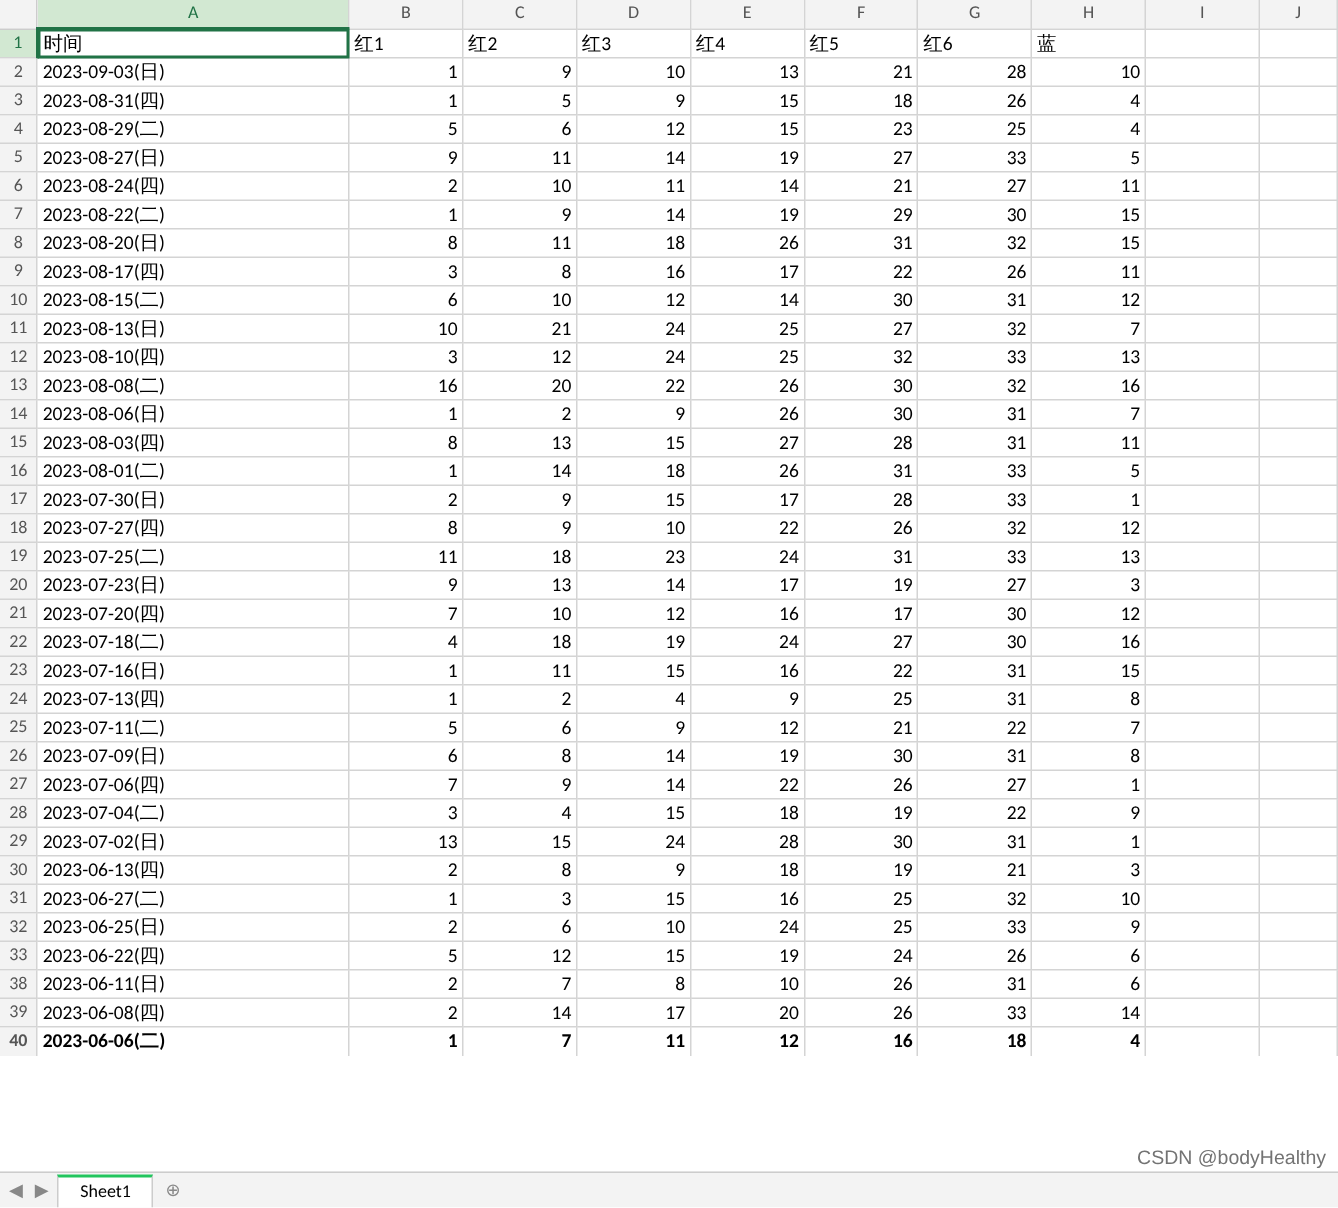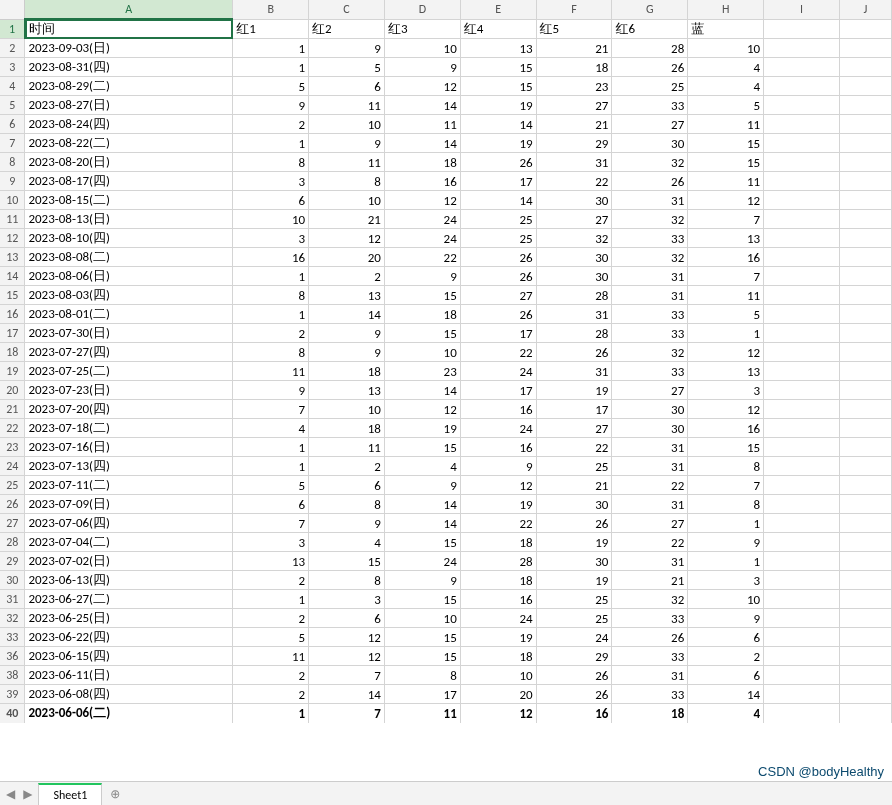--- a/index.html
+++ b/index.html
@@ -109,21 +109,21 @@
     }
     .add-tab {
       padding: 0 8px;
       color: #888;
       cursor: pointer;
     }
     .watermark {
       position: absolute;
       bottom: 26px;
       right: 8px;
-      color: #0c4a6e;
+      color: #737373;
       font-size: 13px;
       font-family: Arial, sans-serif;
       pointer-events: none;
     }
     tbody tr:last-child td, tbody tr:last-child th {
       border-bottom: none;
       font-weight: bold;
     }
   </style>
 </head>
@@ -584,33 +584,20 @@
             <td class="cell-num">12</td>
             <td class="cell-num">15</td>
             <td class="cell-num">19</td>
             <td class="cell-num">24</td>
             <td class="cell-num">26</td>
             <td class="cell-num">6</td>
             <td class="cell-text"></td>
             <td class="cell-text"></td>
           </tr>
           <tr>
-            <th class="row-header">36</th>
-            <td class="cell-text">2023-06-15(四)</td>
-            <td class="cell-num">11</td>
-            <td class="cell-num">12</td>
-            <td class="cell-num">15</td>
-            <td class="cell-num">18</td>
-            <td class="cell-num">29</td>
-            <td class="cell-num">33</td>
-            <td class="cell-num">2</td>
-            <td class="cell-text"></td>
-            <td class="cell-text"></td>
-          </tr>
-          <tr>
             <th class="row-header">38</th>
             <td class="cell-text">2023-06-11(日)</td>
             <td class="cell-num">2</td>
             <td class="cell-num">7</td>
             <td class="cell-num">8</td>
             <td class="cell-num">10</td>
             <td class="cell-num">26</td>
             <td class="cell-num">31</td>
             <td class="cell-num">6</td>
             <td class="cell-text"></td>

